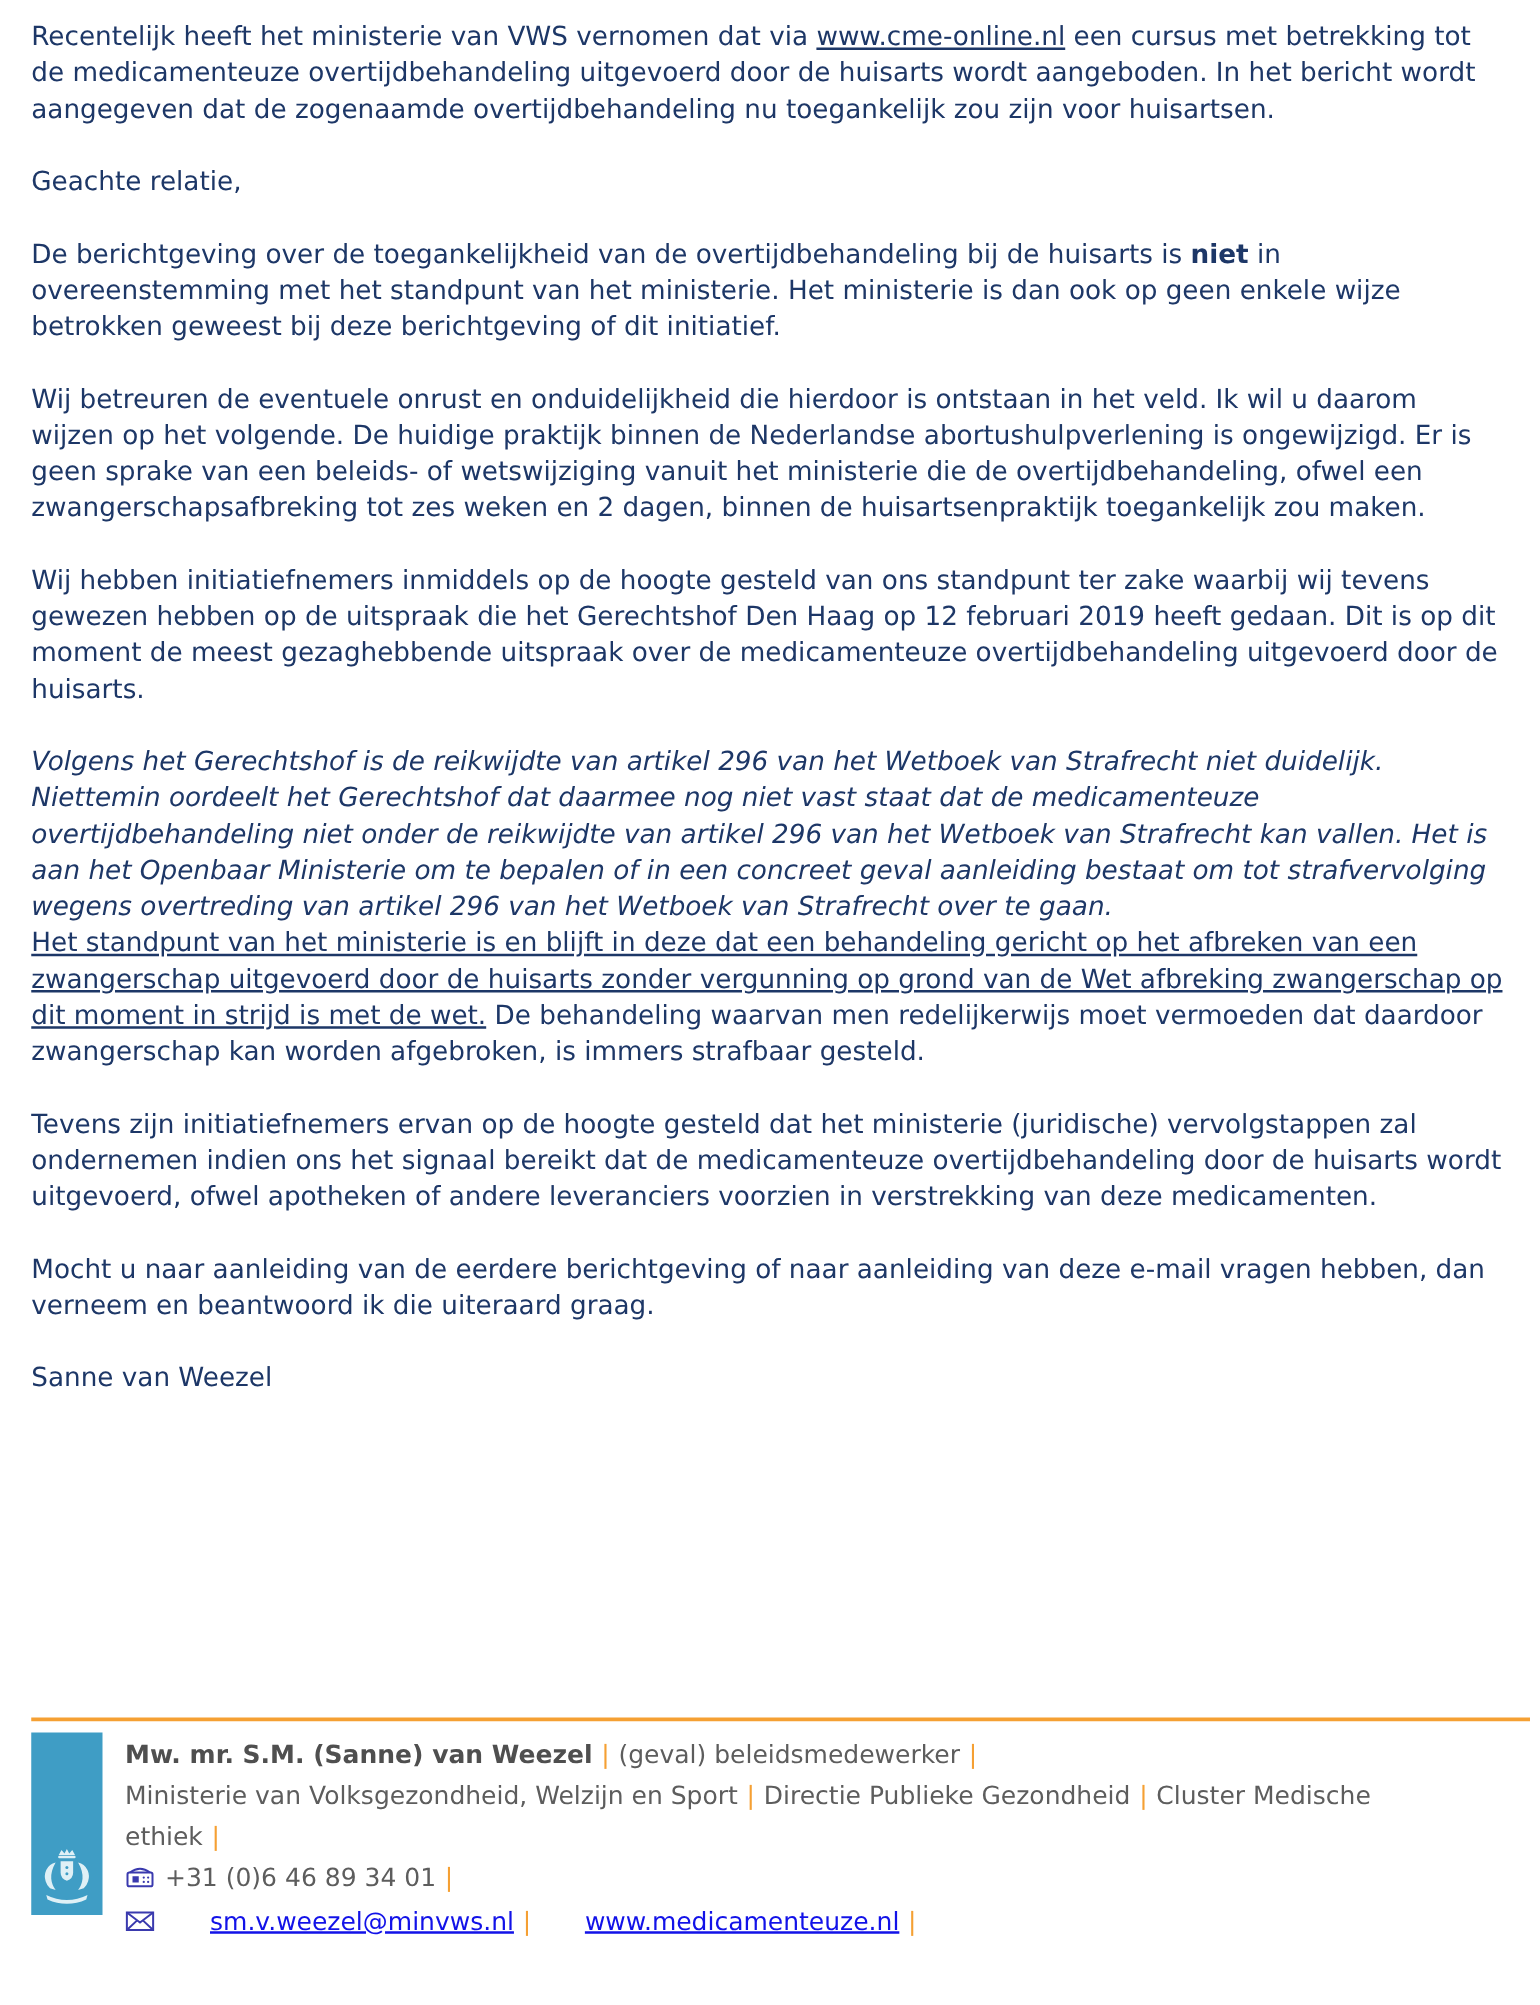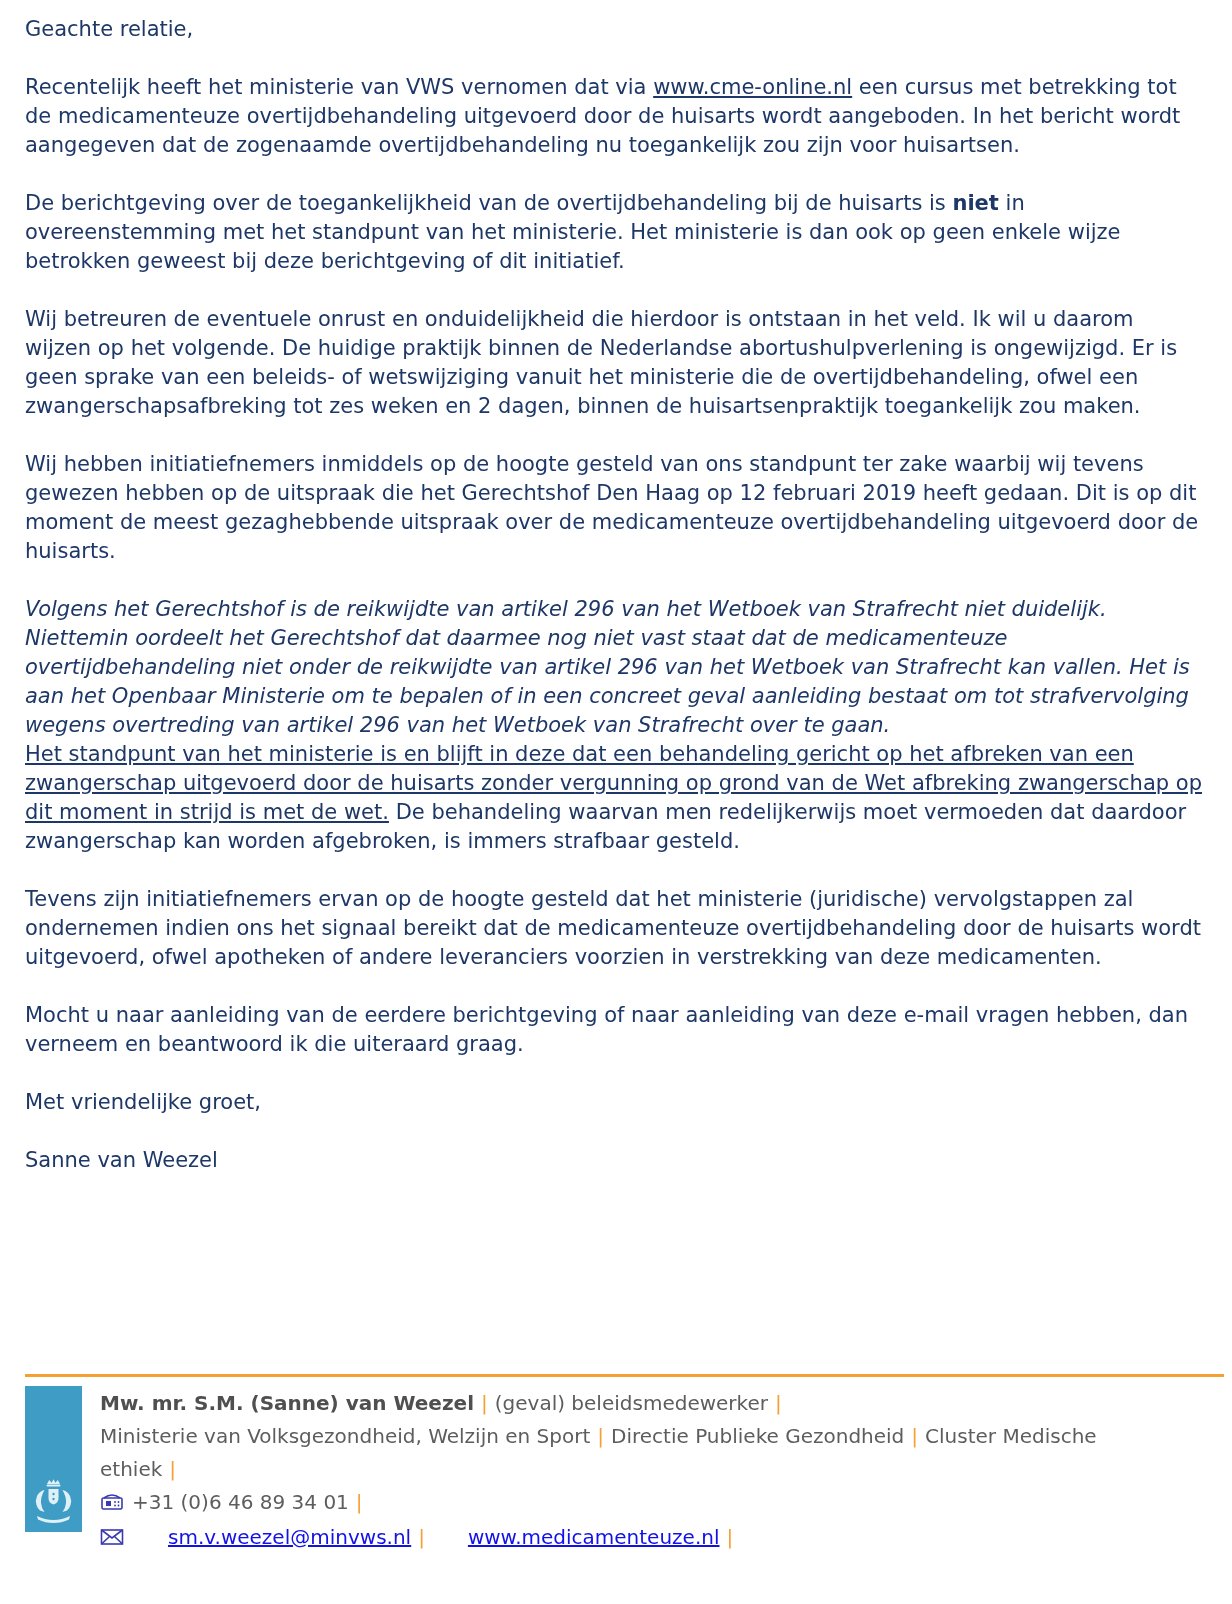--- a/index.html
+++ b/index.html
@@ -89,39 +89,38 @@
   .sig-icon {
     display: inline-block;
     vertical-align: -2px;
     margin-right: 8px;
   }
 </style>
 </head>
 <body>
 
 <main class="letter">
+  <p class="para"><span>Recentelijk heeft het ministerie van VWS vernomen dat via </span><a class="navy-link">www.cme-online.nl</a><span> een cursus met betrekking tot de medicamenteuze overtijdbehandeling uitgevoerd door de huisarts wordt aangeboden. In het bericht wordt aangegeven dat de zogenaamde overtijdbehandeling nu toegankelijk zou zijn voor huisartsen.</span></p>
+
   <p class="para"><span>Geachte relatie,</span></p>
-
-  <p class="para"><span>Recentelijk heeft het ministerie van VWS vernomen dat via </span><a class="navy-link">www.cme-online.nl</a><span> een cursus met betrekking tot de medicamenteuze overtijdbehandeling uitgevoerd door de huisarts wordt aangeboden. In het bericht wordt aangegeven dat de zogenaamde overtijdbehandeling nu toegankelijk zou zijn voor huisartsen.</span></p>
 
   <p class="para"><span>De berichtgeving over de toegankelijkheid van de overtijdbehandeling bij de huisarts is </span><span class="bold">niet</span><span> in overeenstemming met het standpunt van het ministerie. Het ministerie is dan ook op geen enkele wijze betrokken geweest bij deze berichtgeving of dit initiatief.</span></p>
 
   <p class="para">Wij betreuren de eventuele onrust en onduidelijkheid die hierdoor is ontstaan in het veld. Ik wil u daarom wijzen op het volgende. De huidige praktijk binnen de Nederlandse abortushulpverlening is ongewijzigd. Er is geen sprake van een beleids- of wetswijziging vanuit het ministerie die de overtijdbehandeling, ofwel een zwangerschapsafbreking tot zes weken en 2 dagen, binnen de huisartsenpraktijk toegankelijk zou maken.</p>
 
   <p class="para">Wij hebben initiatiefnemers inmiddels op de hoogte gesteld van ons standpunt ter zake waarbij wij tevens gewezen hebben op de uitspraak die het Gerechtshof Den Haag op 12 februari 2019 heeft gedaan. Dit is op dit moment de meest gezaghebbende uitspraak over de medicamenteuze overtijdbehandeling uitgevoerd door de huisarts.</p>
 
   <p class="para no-gap">Volgens het Gerechtshof is de reikwijdte van artikel 296 van het Wetboek van Strafrecht niet duidelijk. Niettemin oordeelt het Gerechtshof dat daarmee nog niet vast staat dat de medicamenteuze overtijdbehandeling niet onder de reikwijdte van artikel 296 van het Wetboek van Strafrecht kan vallen. Het is aan het Openbaar Ministerie om te bepalen of in een concreet geval aanleiding bestaat om tot strafvervolging wegens overtreding van artikel 296 van het Wetboek van Strafrecht over te gaan.</p>
 
   <p class="para"><span class="u">Het standpunt van het ministerie is en blijft in deze dat een behandeling gericht op het afbreken van een zwangerschap uitgevoerd door de huisarts zonder vergunning op grond van de Wet afbreking zwangerschap op dit moment in strijd is met de wet.</span><span> De behandeling waarvan men redelijkerwijs moet vermoeden dat daardoor zwangerschap kan worden afgebroken, is immers strafbaar gesteld.</span></p>
 
   <p class="para">Tevens zijn initiatiefnemers ervan op de hoogte gesteld dat het ministerie (juridische) vervolgstappen zal ondernemen indien ons het signaal bereikt dat de medicamenteuze overtijdbehandeling door de huisarts wordt uitgevoerd, ofwel apotheken of andere leveranciers voorzien in verstrekking van deze medicamenten.</p>
 
   <p class="para">Mocht u naar aanleiding van de eerdere berichtgeving of naar aanleiding van deze e-mail vragen hebben, dan verneem en beantwoord ik die uiteraard graag.</p>
 
-  <p class="para">Met vriendelijke groet,</p>
 
   <p class="para">Sanne van Weezel</p>
 </main>
 
 <footer class="signature">
   <div class="sig-rule"></div>
 
   <div class="sig-logo">
     <svg class="emblem" viewBox="0 0 45 52">
       <g fill="#dff0f6">

